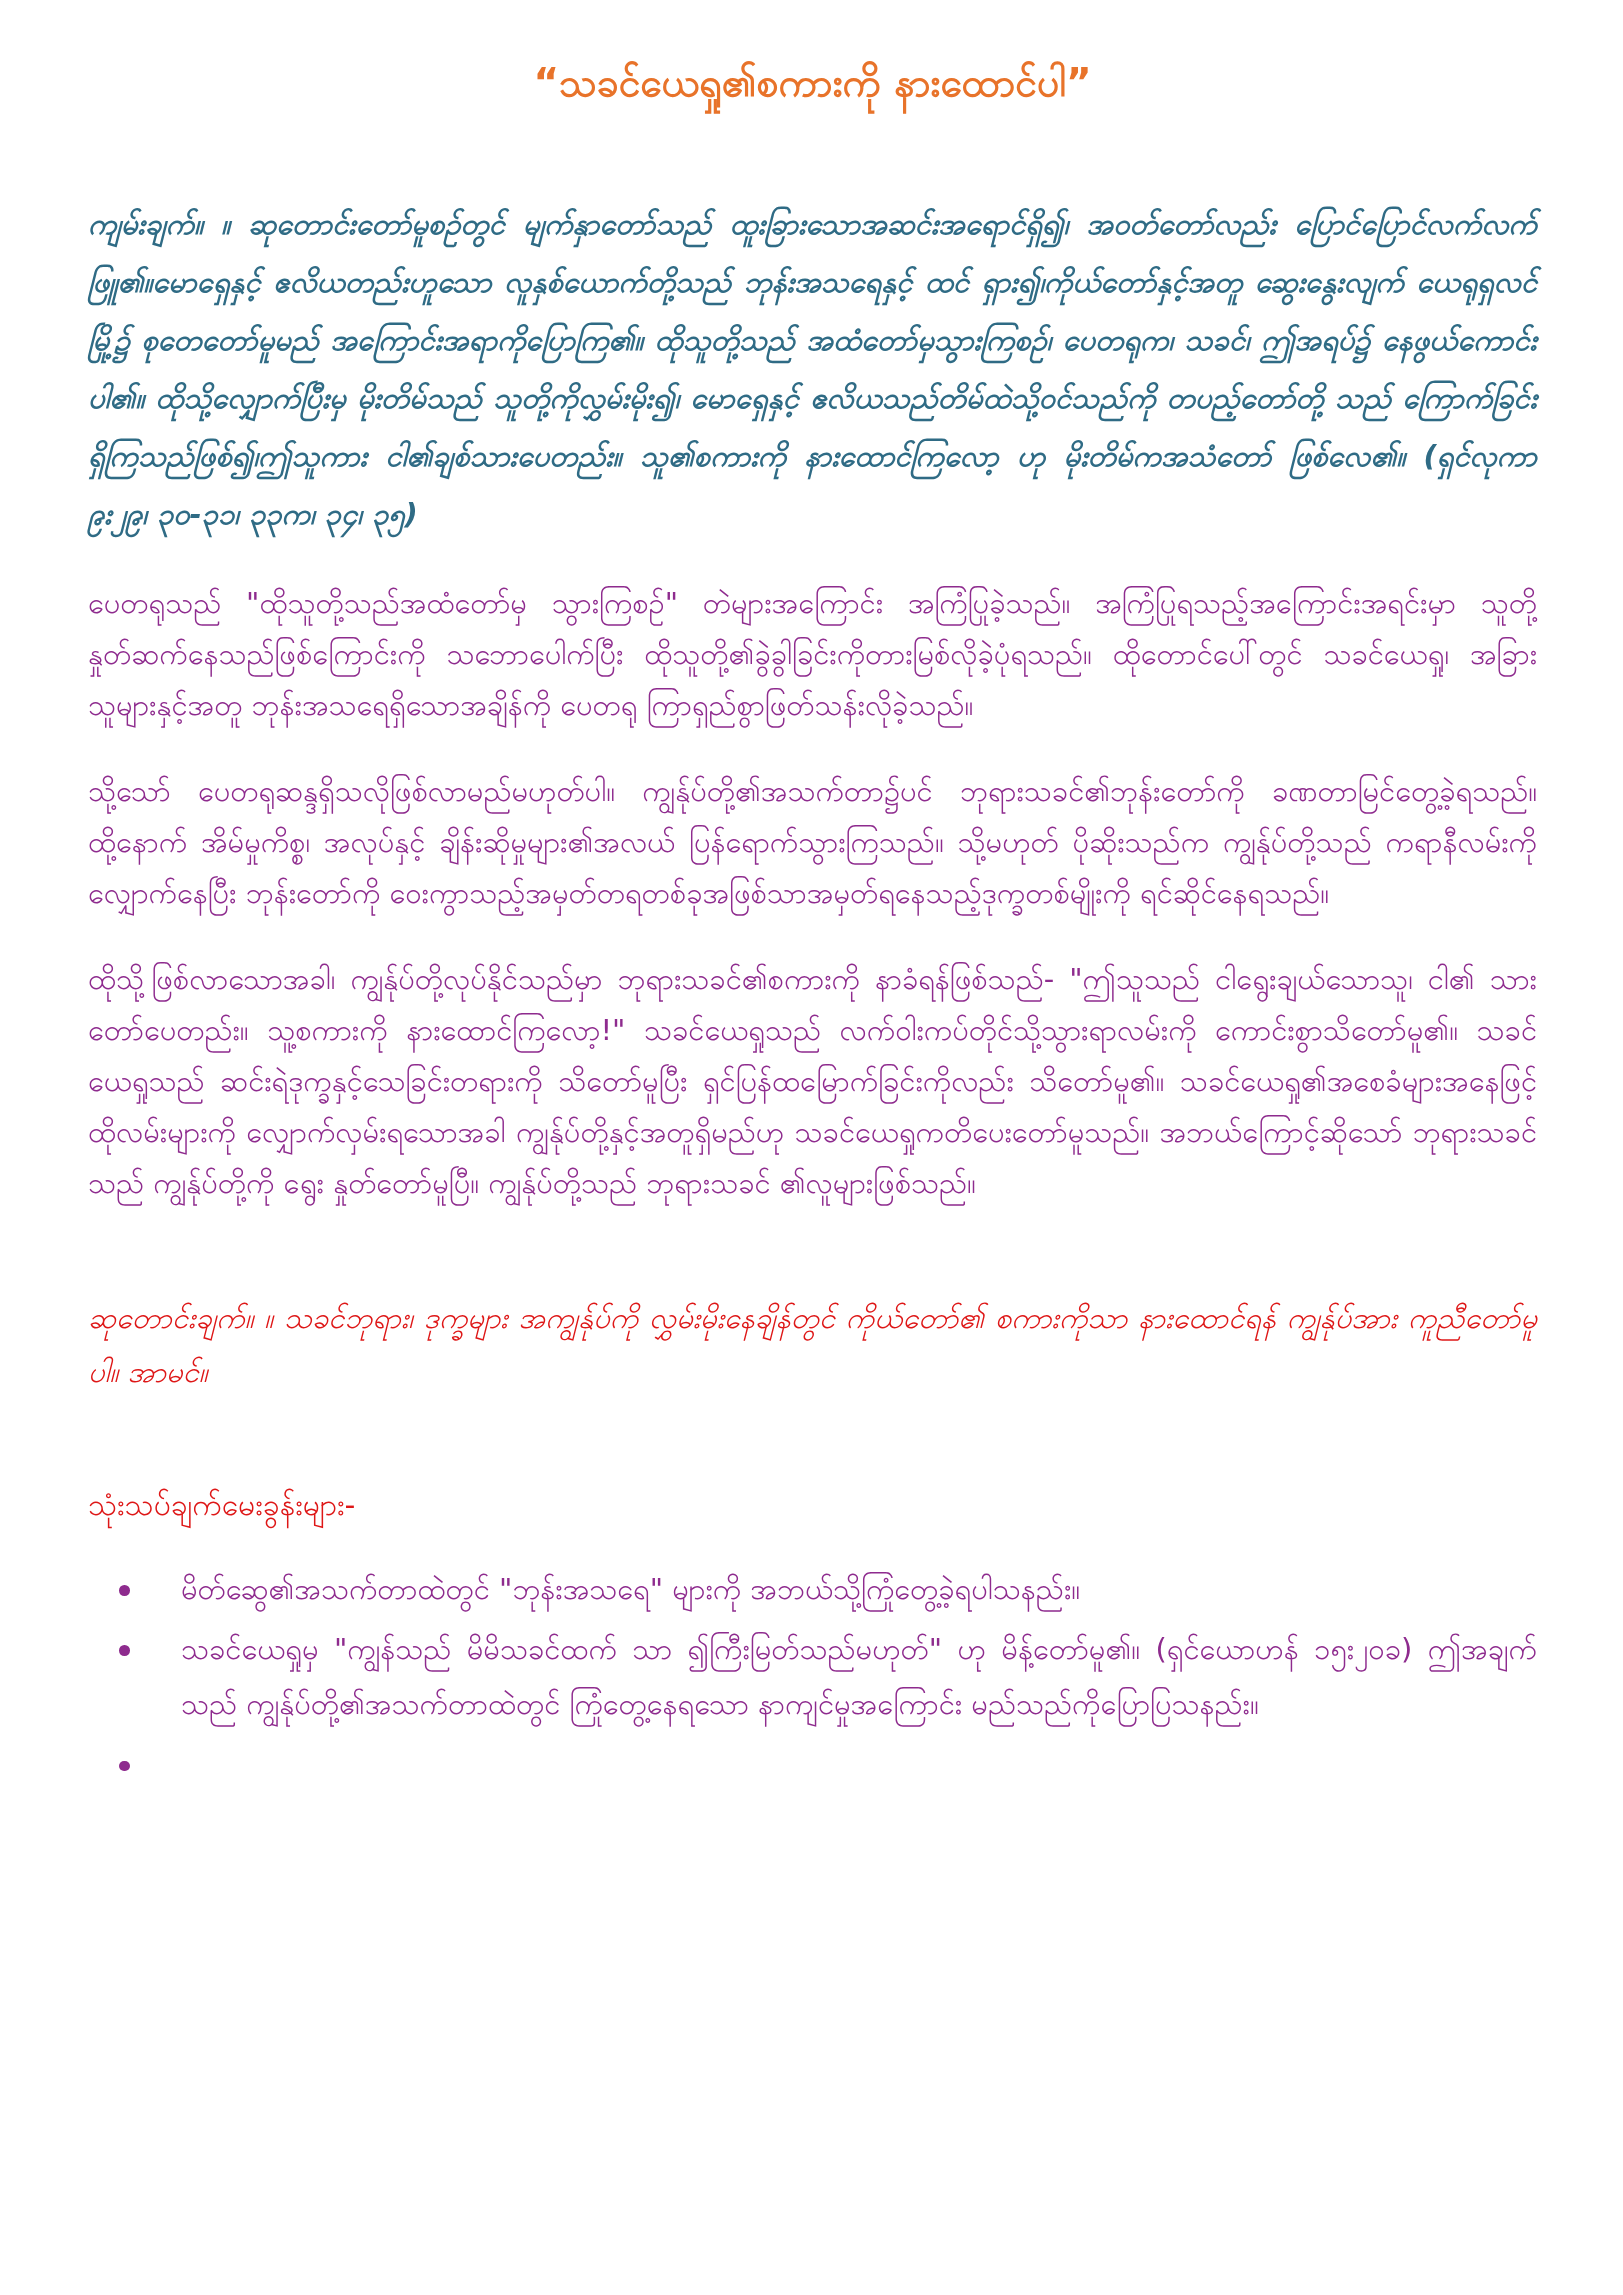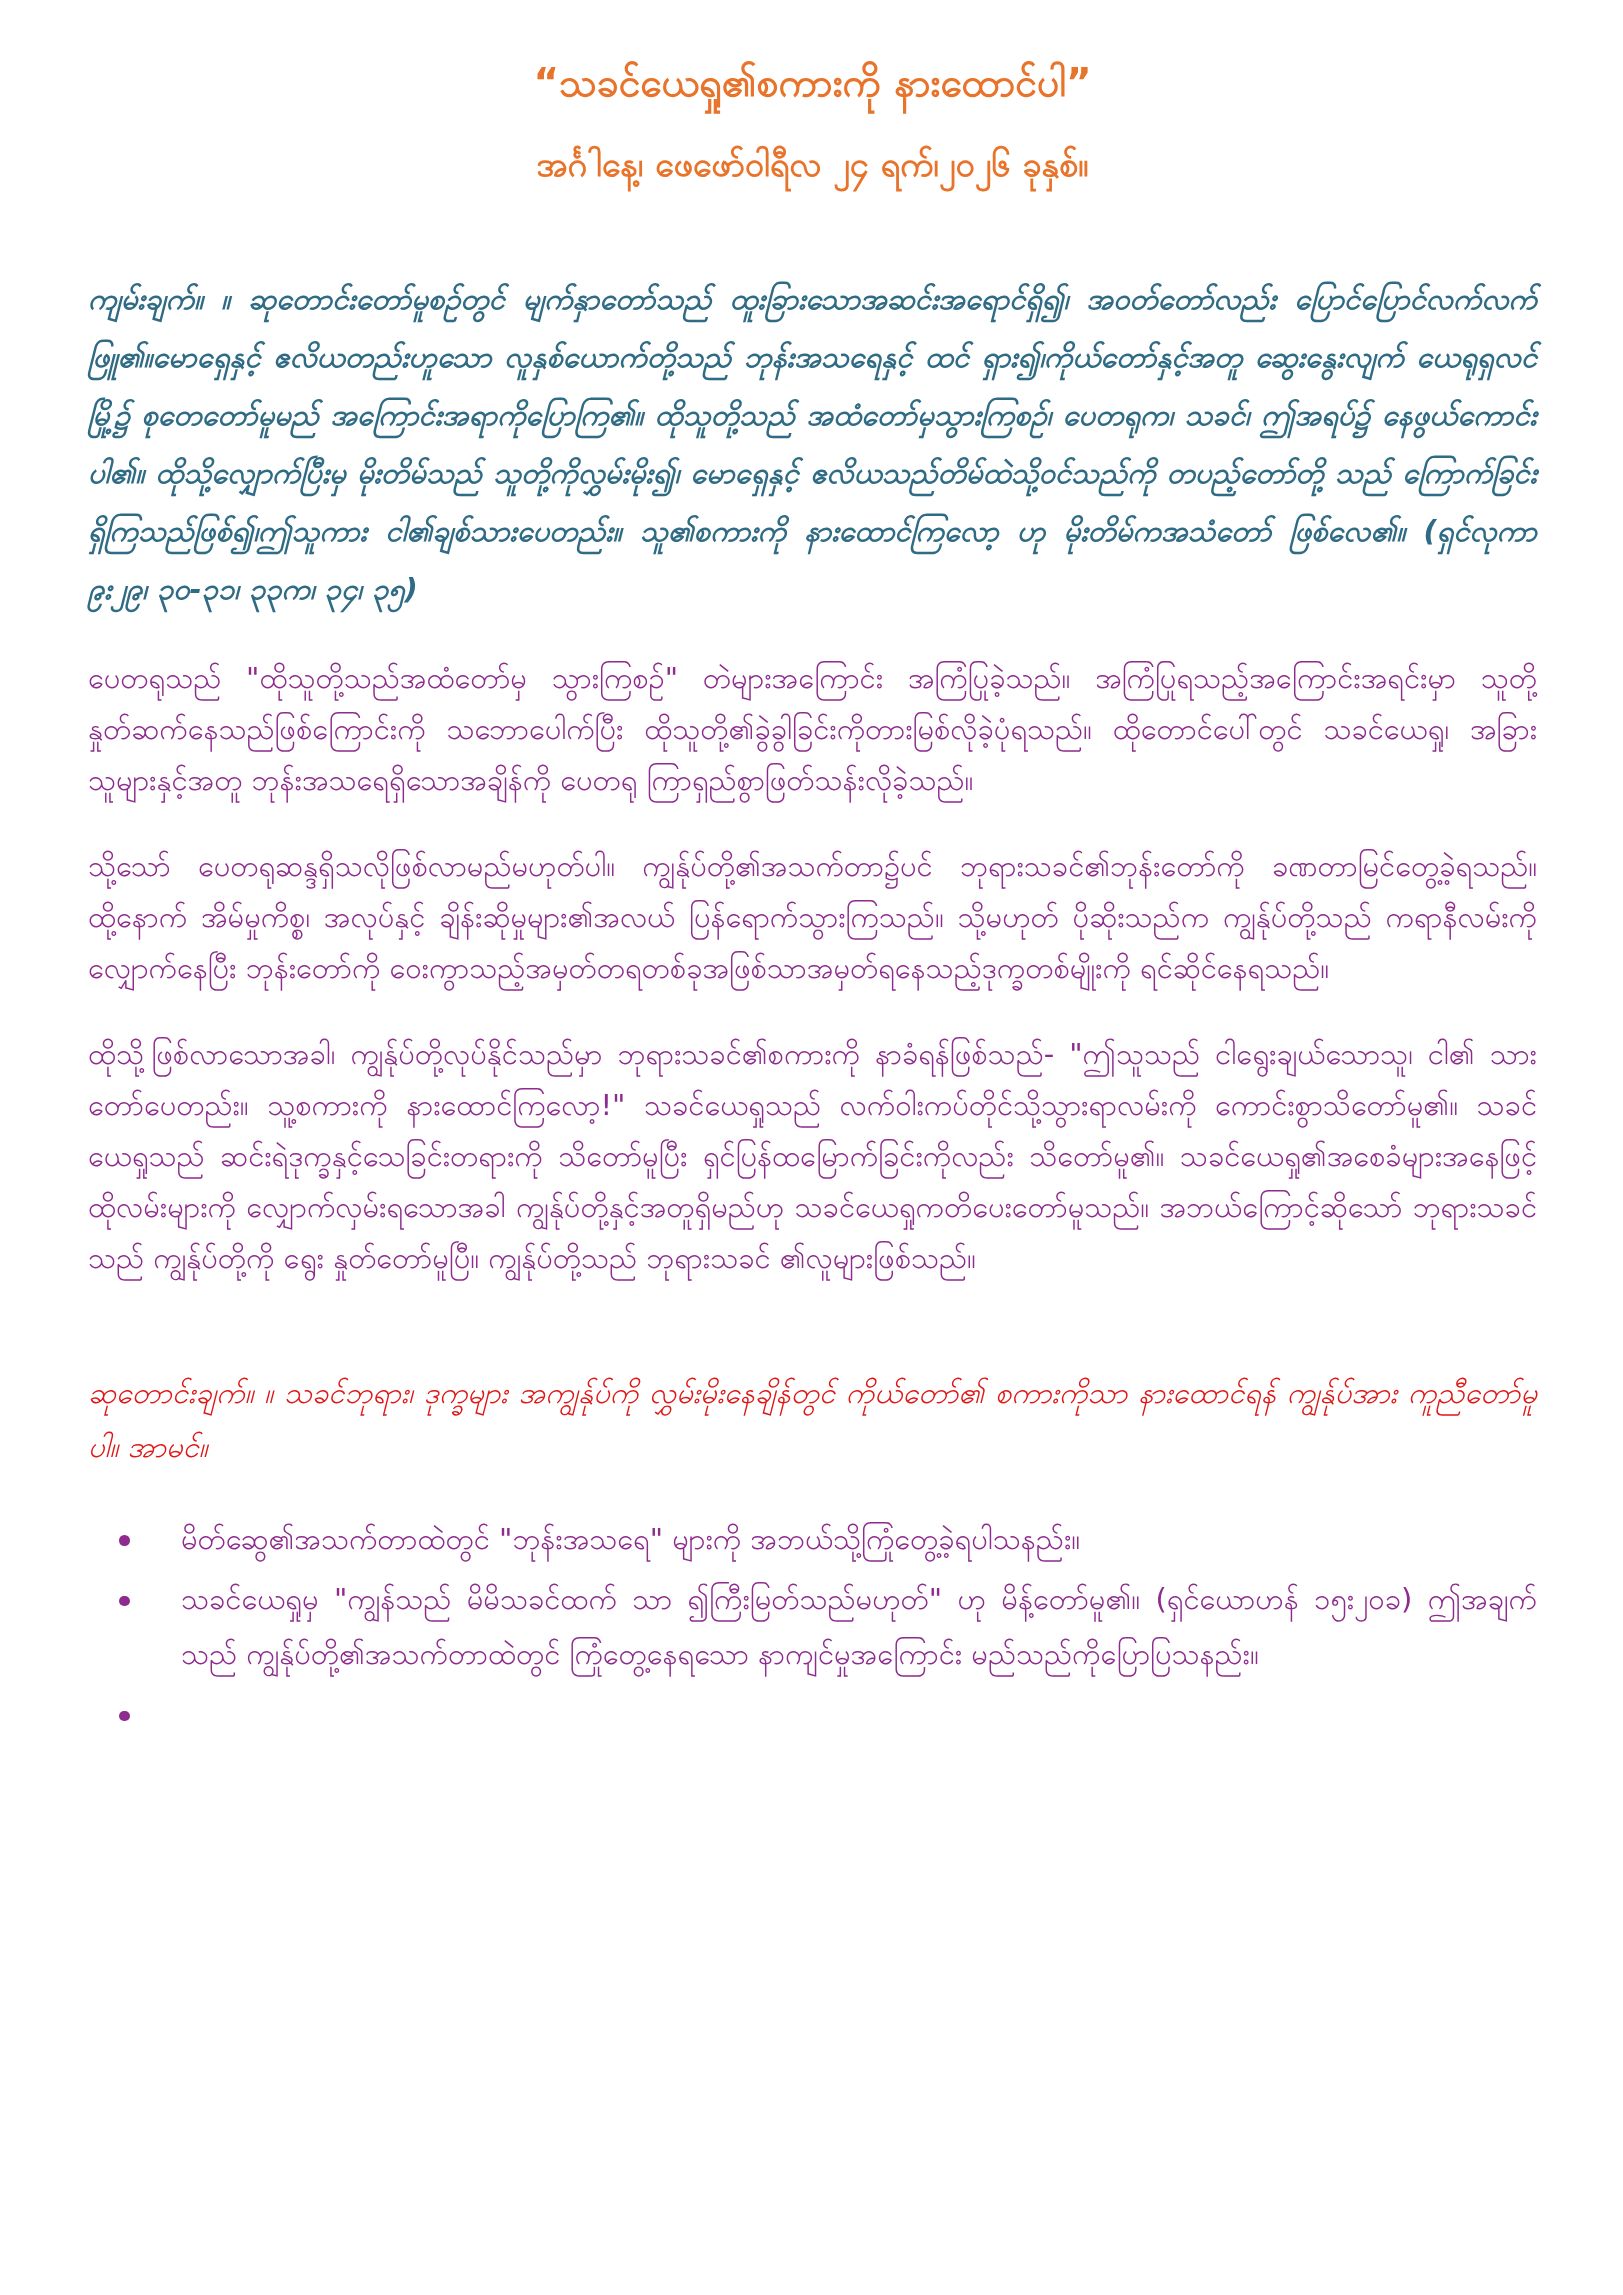--- a/index.html
+++ b/index.html
@@ -87,33 +87,33 @@
     background: var(--body-purple, #8E2B8E);
   }
 </style>
 </head>
 <body>
 
 <div class="page">
 
   <header class="doc-header">
     <h1 class="doc-title">“သခင်ယေရှု၏စကားကို နားထောင်ပါ”</h1>
-    <h2 class="doc-date">အင်္ဂါနေ့၊ ဖေဖော်ဝါရီလ ၂၄ ရက်၊၂၀၂၆ ခုနှစ်။</h2>
   </header>
 
   <p class="scripture">ကျမ်းချက်။ ။ ဆုတောင်းတော်မူစဉ်တွင် မျက်နှာတော်သည် ထူးခြားသောအဆင်းအရောင်ရှိ၍၊ အဝတ်တော်လည်း ပြောင်ပြောင်လက်လက် ဖြူ၏။မောရှေနှင့် ဧလိယတည်းဟူသော လူနှစ်ယောက်တို့သည် ဘုန်းအသရေနှင့် ထင် ရှား၍၊ကိုယ်တော်နှင့်အတူ ဆွေးနွေးလျက် ယေရုရှလင်မြို့၌ စုတေတော်မူမည် အကြောင်းအရာကိုပြောကြ၏။ ထိုသူတို့သည် အထံတော်မှသွားကြစဉ်၊ ပေတရုက၊ သခင်၊ ဤအရပ်၌ နေဖွယ်ကောင်းပါ၏။ ထိုသို့လျှောက်ပြီးမှ မိုးတိမ်သည် သူတို့ကိုလွှမ်းမိုး၍၊ မောရှေနှင့် ဧလိယသည်တိမ်ထဲသို့ဝင်သည်ကို တပည့်တော်တို့ သည် ကြောက်ခြင်းရှိကြသည်ဖြစ်၍၊ဤသူကား ငါ၏ချစ်သားပေတည်း။ သူ၏စကားကို နားထောင်ကြလော့ ဟု မိုးတိမ်ကအသံတော် ဖြစ်လေ၏။ (ရှင်လုကာ ၉း၂၉၊ ၃၀-၃၁၊ ၃၃က၊ ၃၄၊ ၃၅)</p>
 
   <p class="body-para">ပေတရုသည် "ထိုသူတို့သည်အထံတော်မှ သွားကြစဉ်" တဲများအကြောင်း အကြံပြုခဲ့သည်။ အကြံပြုရသည့်အကြောင်းအရင်းမှာ သူတို့နှုတ်ဆက်နေသည်ဖြစ်ကြောင်းကို သဘောပေါက်ပြီး ထိုသူတို့၏ခွဲခွါခြင်းကိုတားမြစ်လိုခဲ့ပုံရသည်။ ထိုတောင်ပေါ်တွင် သခင်ယေရှု၊ အခြားသူများနှင့်အတူ ဘုန်းအသရေရှိသောအချိန်ကို ပေတရု ကြာရှည်စွာဖြတ်သန်းလိုခဲ့သည်။</p>
 
   <p class="body-para">သို့သော် ပေတရုဆန္ဒရှိသလိုဖြစ်လာမည်မဟုတ်ပါ။ ကျွန်ုပ်တို့၏အသက်တာ၌ပင် ဘုရားသခင်၏ဘုန်းတော်ကို ခဏတာမြင်တွေ့ခဲ့ရသည်။ ထို့နောက် အိမ်မှုကိစ္စ၊ အလုပ်နှင့် ချိန်းဆိုမှုများ၏အလယ် ပြန်ရောက်သွားကြသည်။ သို့မဟုတ် ပိုဆိုးသည်က ကျွန်ုပ်တို့သည် ကရာနီလမ်းကို လျှောက်နေပြီး ဘုန်းတော်ကို ဝေးကွာသည့်အမှတ်တရတစ်ခုအဖြစ်သာအမှတ်ရနေသည့်ဒုက္ခတစ်မျိုးကို ရင်ဆိုင်နေရသည်။</p>
 
   <p class="body-para">ထိုသို့ဖြစ်လာသောအခါ၊ ကျွန်ုပ်တို့လုပ်နိုင်သည်မှာ ဘုရားသခင်၏စကားကို နာခံရန်ဖြစ်သည်- "ဤသူသည် ငါရွေးချယ်သောသူ၊ ငါ၏ သားတော်ပေတည်း။ သူ့စကားကို နားထောင်ကြလော့!" သခင်ယေရှုသည် လက်ဝါးကပ်တိုင်သို့သွားရာလမ်းကို ကောင်းစွာသိတော်မူ၏။ သခင်ယေရှုသည် ဆင်းရဲဒုက္ခနှင့်သေခြင်းတရားကို သိတော်မူပြီး ရှင်ပြန်ထမြောက်ခြင်းကိုလည်း သိတော်မူ၏။ သခင်ယေရှု၏အစေခံများအနေဖြင့် ထိုလမ်းများကို လျှောက်လှမ်းရသောအခါ ကျွန်ုပ်တို့နှင့်အတူရှိမည်ဟု သခင်ယေရှုကတိပေးတော်မူသည်။ အဘယ်ကြောင့်ဆိုသော် ဘုရားသခင်သည် ကျွန်ုပ်တို့ကို ရွေး နှုတ်တော်မူပြီ။ ကျွန်ုပ်တို့သည် ဘုရားသခင် ၏လူများဖြစ်သည်။</p>
 
   <p class="prayer">ဆုတောင်းချက်။ ။ သခင်ဘုရား၊ ဒုက္ခများ အကျွန်ုပ်ကို လွှမ်းမိုးနေချိန်တွင် ကိုယ်တော်၏ စကားကိုသာ နားထောင်ရန် ကျွန်ုပ်အား ကူညီတော်မူပါ။ အာမင်။</p>
 
+  <h3 class="questions-heading">သုံးသပ်ချက်မေးခွန်းများ-</h3>
 
   <ul class="questions">
     <li>
       <span class="bullet-dot"></span>
       <span>မိတ်ဆွေ၏အသက်တာထဲတွင် "ဘုန်းအသရေ" များကို အဘယ်သို့ကြုံတွေ့ခဲ့ရပါသနည်း။</span>
     </li>
     <li>
       <span class="bullet-dot"></span>
       <span>သခင်ယေရှုမှ "ကျွန်သည် မိမိသခင်ထက် သာ ၍ကြီးမြတ်သည်မဟုတ်" ဟု မိန့်တော်မူ၏။ (ရှင်ယောဟန် ၁၅း၂၀ခ) ဤအချက်သည် ကျွန်ုပ်တို့၏အသက်တာထဲတွင် ကြုံတွေ့နေရသော နာကျင်မှုအကြောင်း မည်သည်ကိုပြောပြသနည်း။</span>
     </li>

